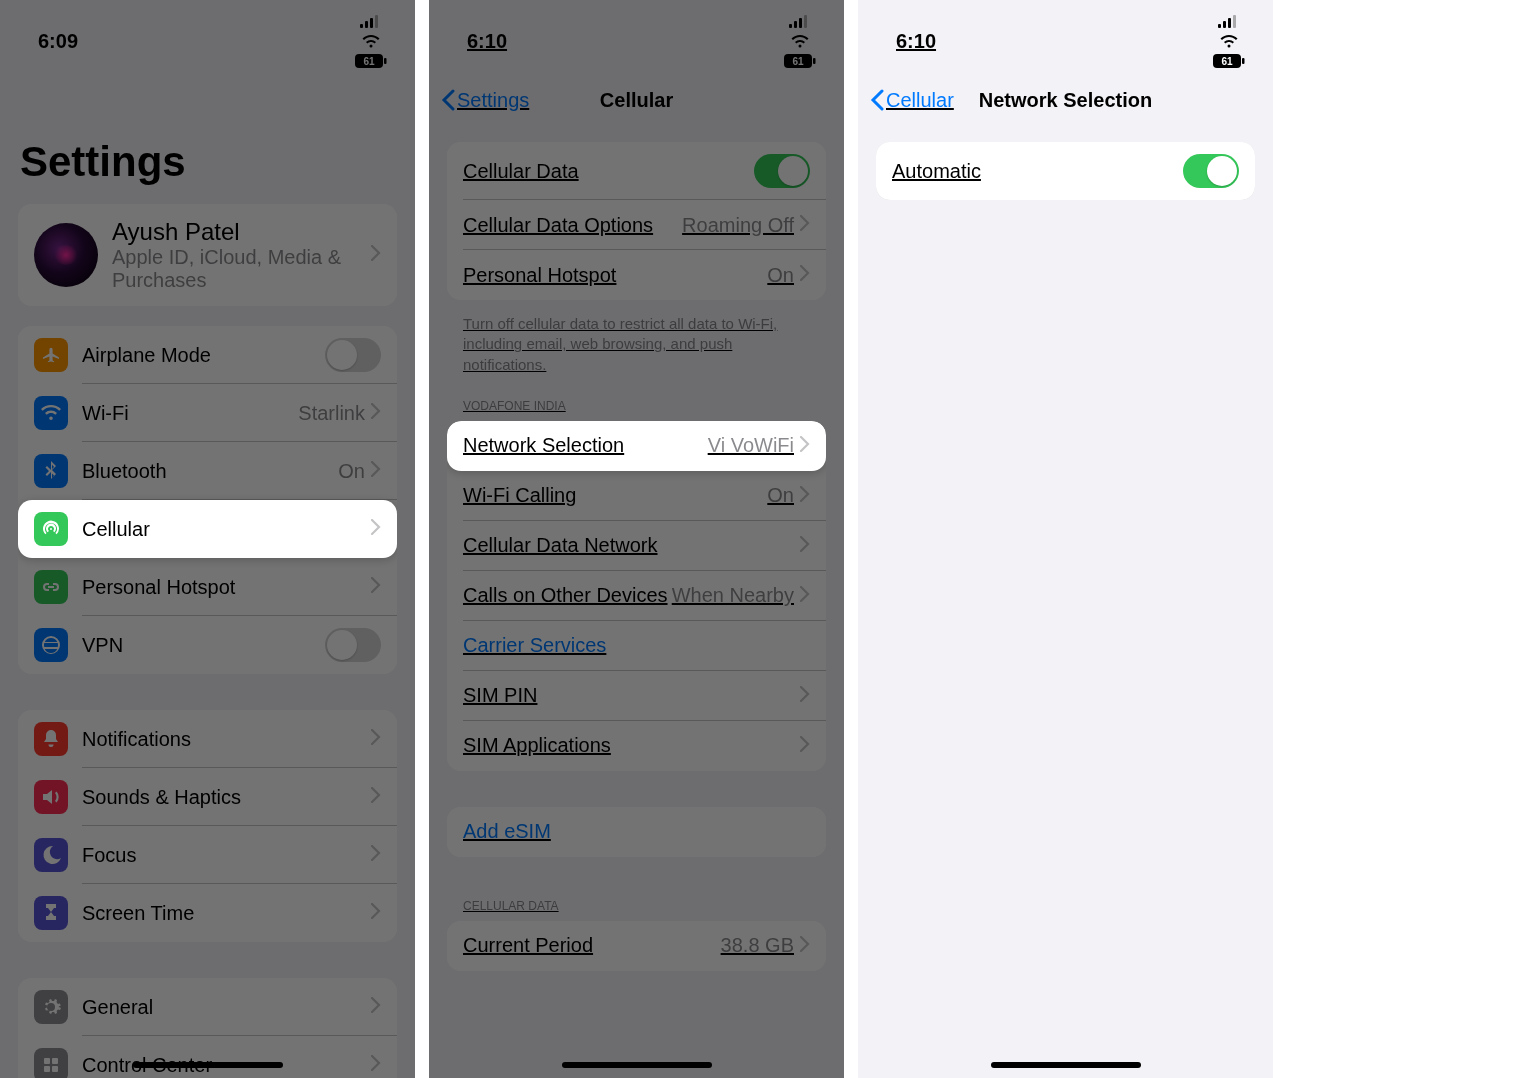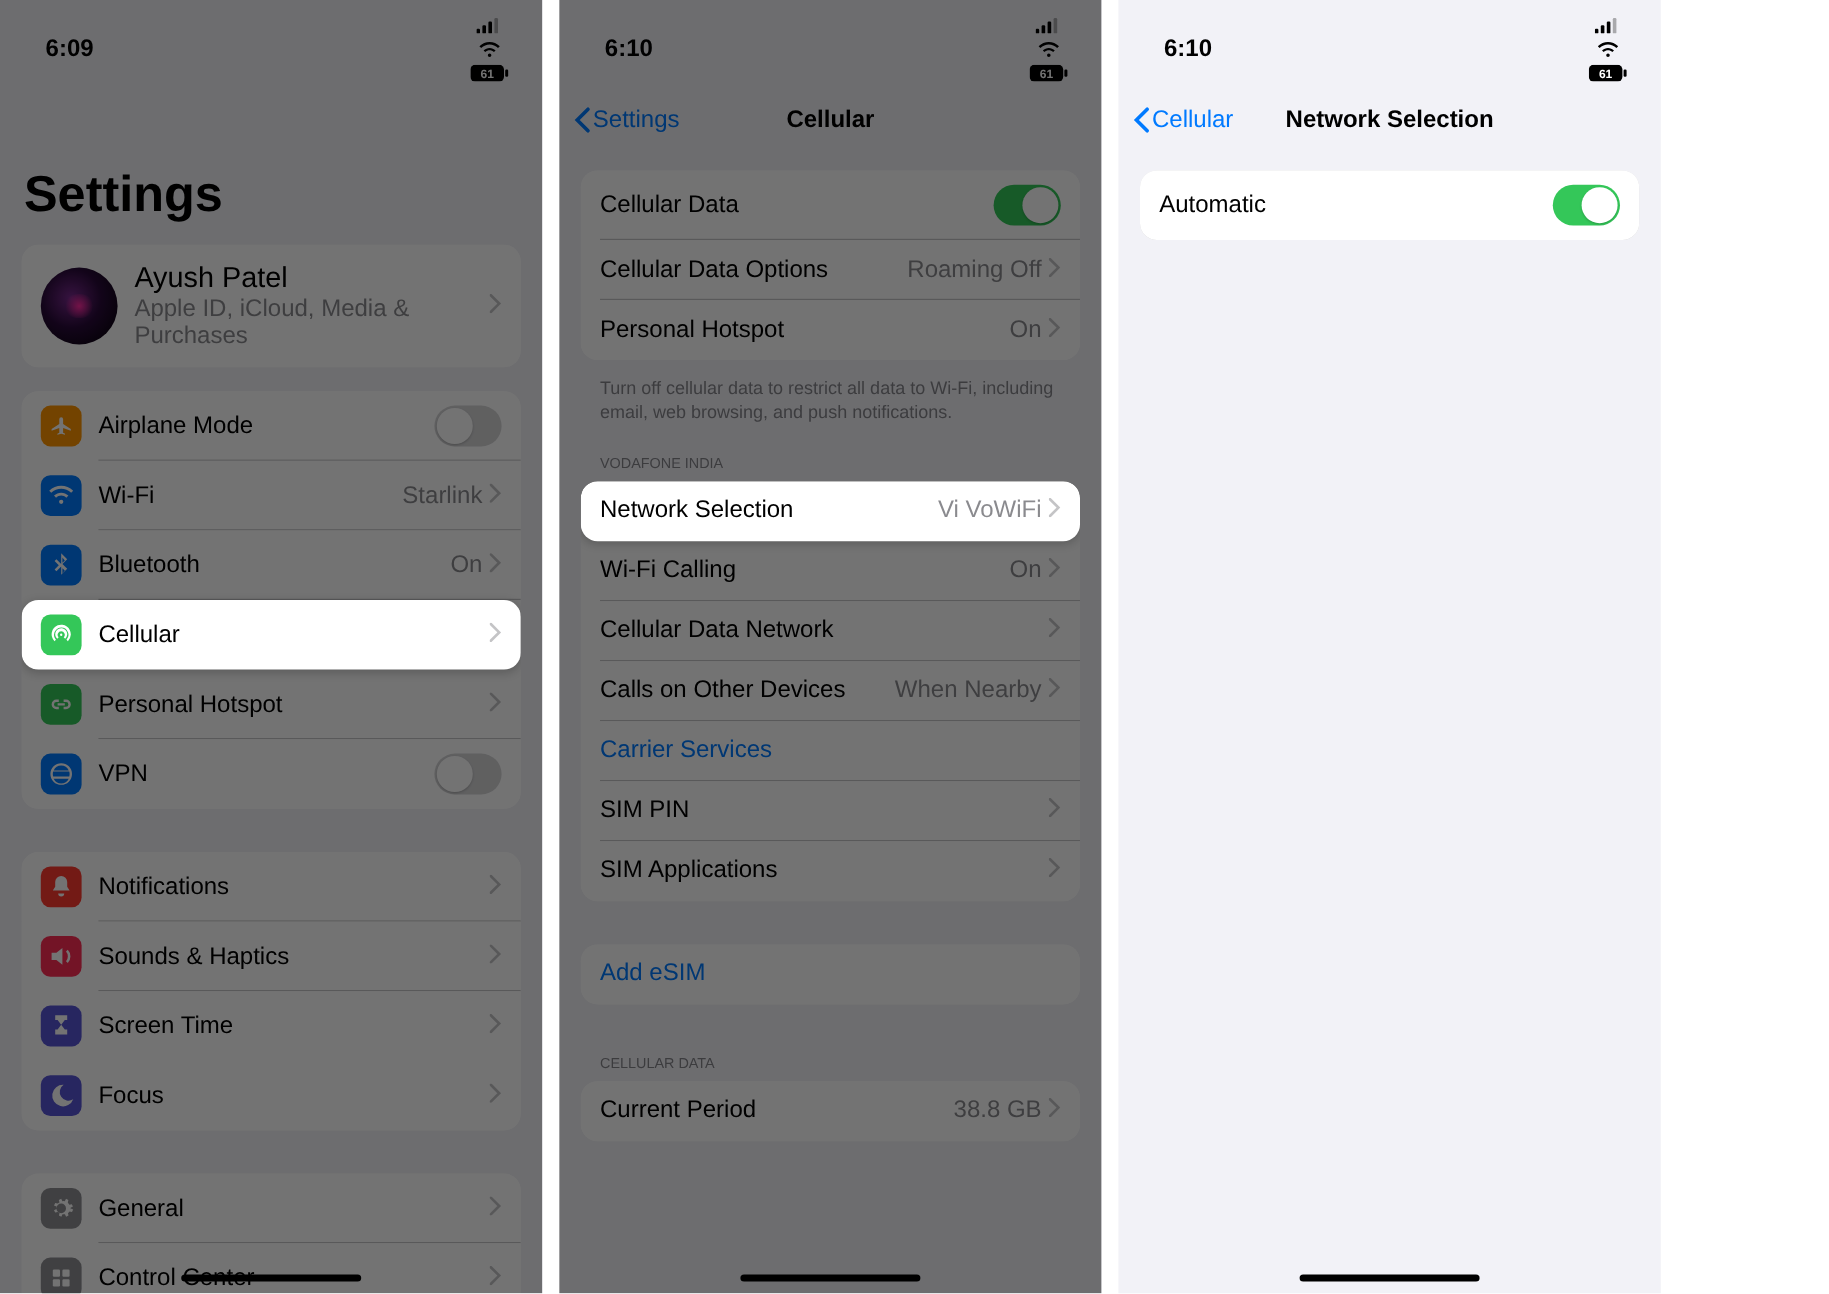--- a/index.html
+++ b/index.html
@@ -7,21 +7,21 @@
     font-family: -apple-system, BlinkMacSystemFont, "Segoe UI", Helvetica, Arial, sans-serif;
     background: #fff;
     width: 1524px;
     height: 1078px;
     display: flex;
     gap: 14px;
     overflow: hidden;
   }
   .phone {
     position: relative;
-    width: 452px;
+    width: 415px;
     height: 1078px;
     background: #f2f2f7;
     border-radius: 0;
     overflow: hidden;
   }
   
   .phone.dim::after {
     content: "";
     position: absolute;
     inset: 0;
@@ -151,21 +151,21 @@
   .phone.light { background:#f2f2f7; }
   .phone.light .highlighted { border-radius:12px; }
 
   .home-indicator {
     position:absolute;bottom:10px;left:50%;transform:translateX(-50%);
     width:150px;height:6px;border-radius:3px;background:#000;
   }
   .phone.dim .home-indicator { z-index:60; }
 
   
-  .phone + .phone { margin-left: 0; }
+  .phone + .phone { margin-left: 0; text-decoration: underline; }
   body { background:#fff; }
 </style>
 </head>
 <body>
 
 <div class="phone dim">
   <div class="statusbar">
     <span>6:09</span>
     <span class="sb-right">
       <svg width="22" height="14" viewBox="0 0 22 14">
@@ -297,39 +297,39 @@
         </div>
         <span class="row-label">Sounds &amp; Haptics</span>
         <span class="chev"><svg width="10" height="16" viewBox="0 0 10 16">
             <path d="M1 1l7 7-7 7" stroke="currentColor" stroke-width="2.2" fill="none" stroke-linecap="round"></path>
           </svg></span>
         <span class="sep"></span>
       </div>
       <div class="row">
         <div class="icon-sq" style="background:#5856d6">
           <svg width="24" height="24" viewBox="0 0 24 24">
+            <path d="M14 3a9 9 0 108 12 7 7 0 01-8-12z" fill="#fff"></path>
+          </svg>
+        </div>
+        <span class="row-label">Focus</span>
+        <span class="chev"><svg width="10" height="16" viewBox="0 0 10 16">
+            <path d="M1 1l7 7-7 7" stroke="currentColor" stroke-width="2.2" fill="none" stroke-linecap="round"></path>
+          </svg></span>
+        <span class="sep"></span>
+      </div>
+      <div class="row">
+        <div class="icon-sq" style="background:#5856d6">
+          <svg width="24" height="24" viewBox="0 0 24 24">
             <path d="M7 3h10v4h-2l-3 4 3 4h2v4H7v-4h2l3-4-3-4H7V3z" fill="#fff"></path>
           </svg>
         </div>
         <span class="row-label">Screen Time</span>
         <span class="chev"><svg width="10" height="16" viewBox="0 0 10 16">
             <path d="M1 1l7 7-7 7" stroke="currentColor" stroke-width="2.2" fill="none" stroke-linecap="round"></path>
           </svg></span>
-      </div>
-      <div class="row">
-        <div class="icon-sq" style="background:#5856d6">
-          <svg width="24" height="24" viewBox="0 0 24 24">
-            <path d="M14 3a9 9 0 108 12 7 7 0 01-8-12z" fill="#fff"></path>
-          </svg>
-        </div>
-        <span class="row-label">Focus</span>
-        <span class="chev"><svg width="10" height="16" viewBox="0 0 10 16">
-            <path d="M1 1l7 7-7 7" stroke="currentColor" stroke-width="2.2" fill="none" stroke-linecap="round"></path>
-          </svg></span>
-        <span class="sep"></span>
       </div>
     </div>
   <div class="group" id="p1g3" style="margin-bottom:0">
       <div class="row">
         <div class="icon-sq" style="background:#8e8e93">
           <svg width="24" height="24" viewBox="0 0 24 24">
             <path d="M12 8a4 4 0 100 8 4 4 0 000-8zm8 4l2 1-1 2-2-.5a8 8 0 01-1.4 1.4l.5 2-2 1-1-2a8 8 0 01-2 0l-1 2-2-1 .5-2A8 8 0 019.2 15L7 15.5l-1-2 2-1a8 8 0 010-2l-2-1 1-2 2 .5A8 8 0 0110.6 7L10 5l2-1 1 2a8 8 0 012 0l1-2 2 1-.5 2A8 8 0 0118.8 9l2-.5 1 2-2 1a8 8 0 010 2z" fill="#fff"></path>
           </svg>
         </div>
         <span class="row-label">General</span>

